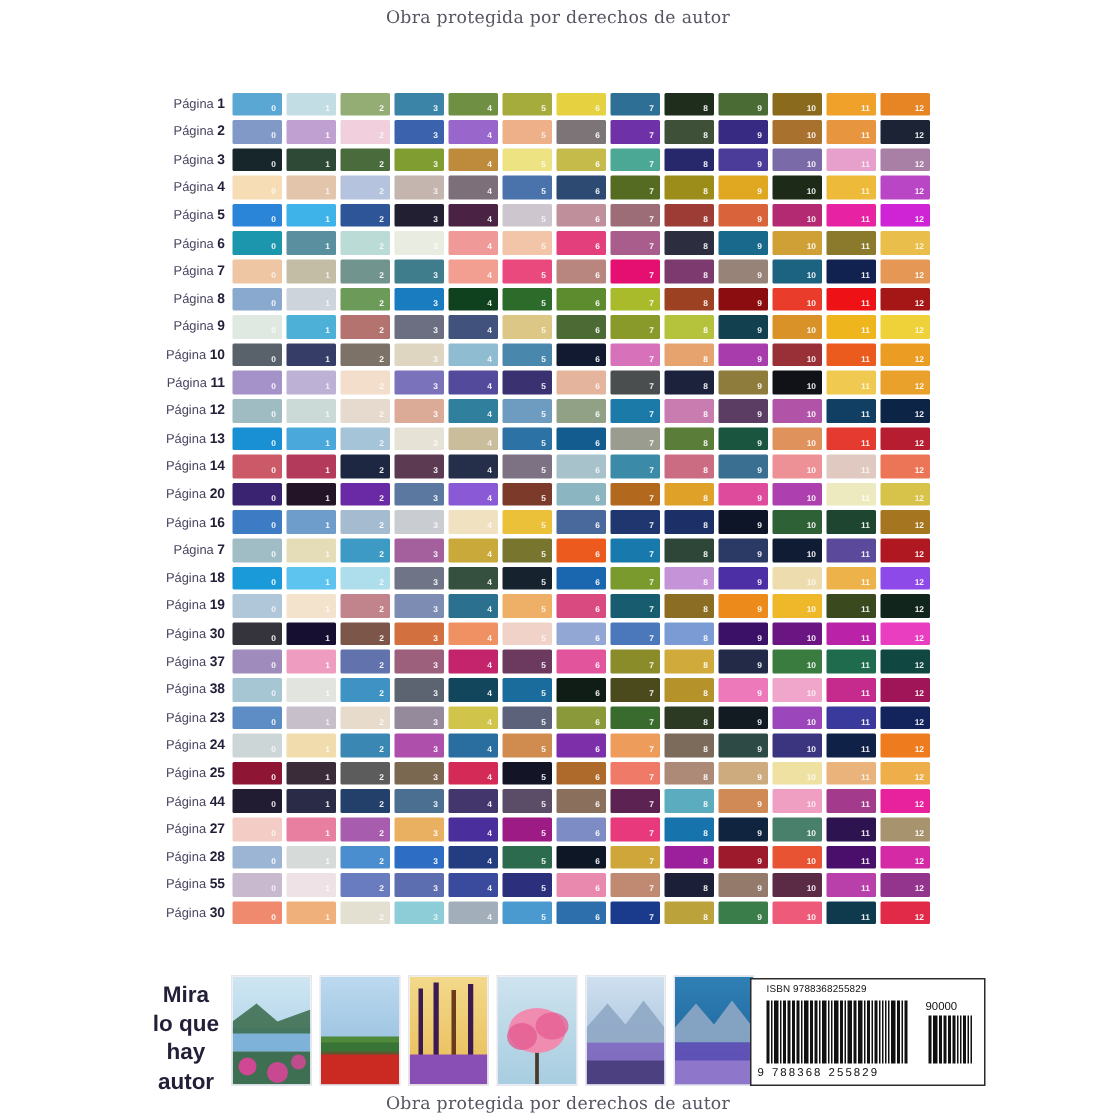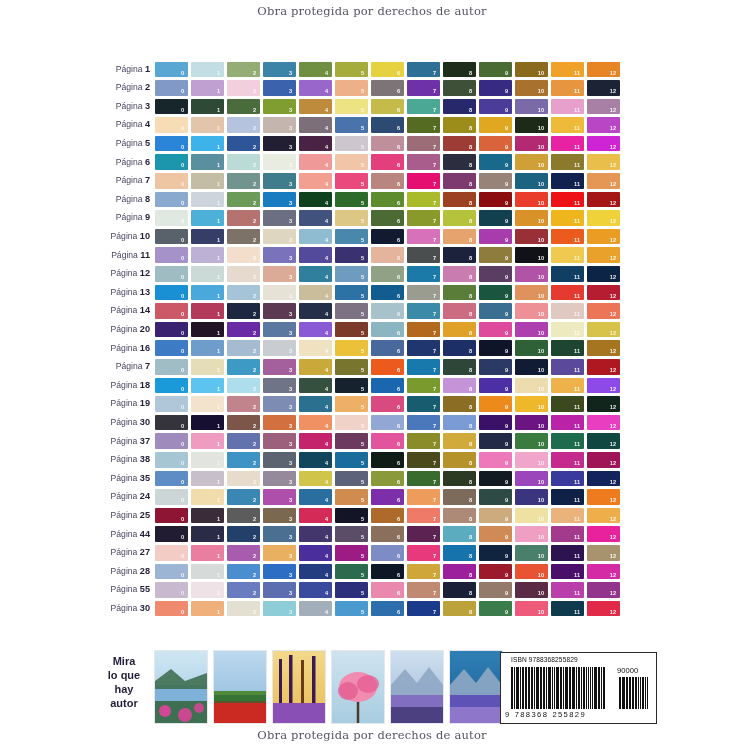--- a/index.html
+++ b/index.html
@@ -56,21 +56,21 @@
     font-weight:bold;
     line-height:1;
     opacity:.92;
   }
 
   
   #bottom{position:absolute;left:98px;top:648px;width:560px;height:80px;}
   .mira{
     position:absolute;left:0;top:6px;width:52px;
     text-align:center;
-    font-weight:bold;font-size:11px;color:#231f38;line-height:1.28;
+    font-weight:bold;font-size:15px;color:#231f38;line-height:1.28;
     font-family:"Liberation Sans", sans-serif;
   }
   .thumbs{position:absolute;left:56px;top:2px;display:flex;gap:5px;}
   .thumb{width:52px;height:72px;border:1px solid #e6e6ee;overflow:hidden;position:relative;}
   .thumb svg{display:block;width:100%;height:100%;}
 
   
   #barcode{
     position:absolute;left:402px;top:4px;
     width:157px;height:72px;border:1px solid #2b2b2b;background:#fff;
@@ -1066,21 +1066,21 @@
           </div>
           <div class="sw" style="background: rgb(196, 43, 140);">
             <span>11</span>
           </div>
           <div class="sw" style="background: rgb(160, 20, 88);">
             <span>12</span>
           </div>
         </div>
       </div>
       <div class="prow">
-        <div class="plabel"><span class="w">Página </span><span class="n">35</span></div>
+        <div class="plabel"><span class="w">Página </span><span class="n">23</span></div>
         <div class="swatches">
           <div class="sw" style="background: rgb(93, 141, 196);">
             <span>0</span>
           </div>
           <div class="sw" style="background: rgb(199, 191, 201);">
             <span style="color: rgba(255, 255, 255, 0.85);">1</span>
           </div>
           <div class="sw" style="background: rgb(231, 220, 203);">
             <span style="color: rgba(255, 255, 255, 0.85);">2</span>
           </div>

